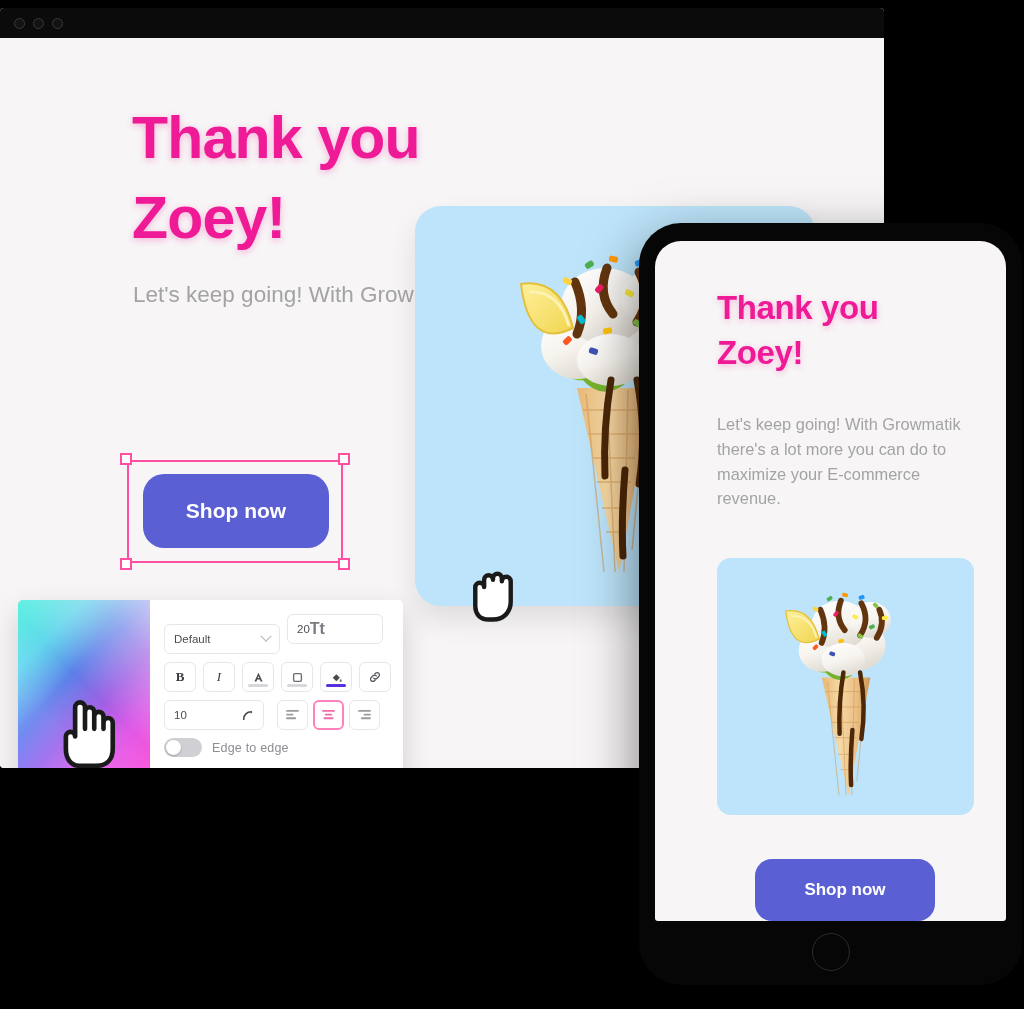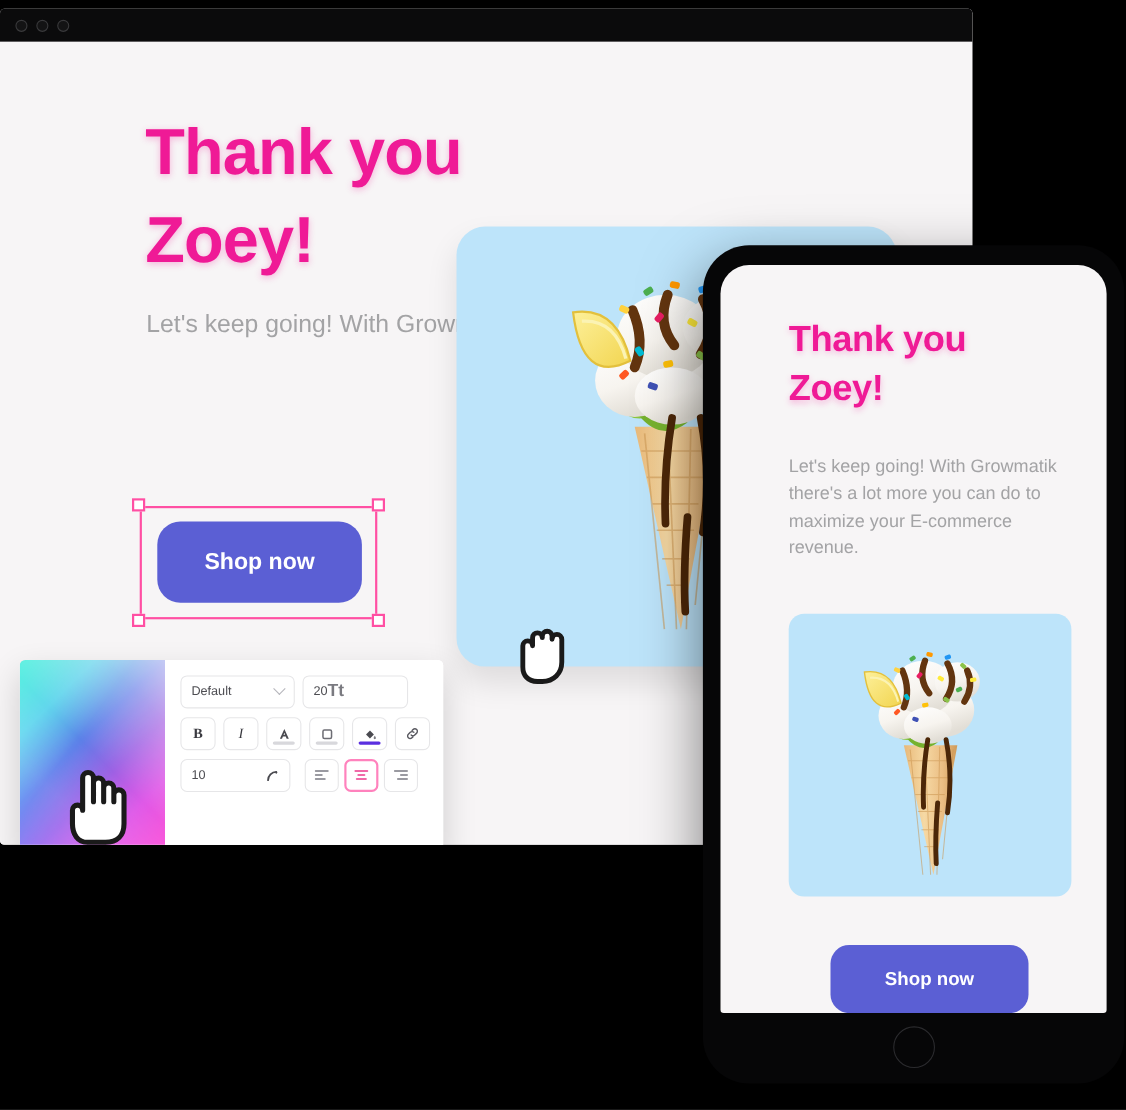--- a/index.html
+++ b/index.html
@@ -223,23 +223,24 @@
     display: flex;
     align-items: center;
     font-size: 11.5px;
     color: #4d4d52;
     font-family: "Liberation Sans", sans-serif;
     cursor: pointer;
     user-select: none;
   }
 
   .select-default {
-    width: 104px;
+    width: 116px;
     justify-content: space-between;
     padding: 0 9px;
+    margin-top: 10px;
   }
   .chev {
     width: 8px; height: 8px;
     border-right: 1.4px solid #b5b5bb;
     border-bottom: 1.4px solid #b5b5bb;
     transform: rotate(45deg) translate(-2px,-2px);
   }
 
   .size-box {
     width: 96px;
@@ -603,20 +604,26 @@
                 <g fill="#9a9aa1">
                     <rect x="0" y="0" width="14" height="2" rx="1"></rect>
                     <rect x="6" y="4" width="8" height="2" rx="1"></rect>
                     <rect x="3" y="8" width="11" height="2" rx="1"></rect>
                   </g>
               </svg>
             </div>
           </div>
         </div>
 
+        <div class="toggle-row">
+          <div class="toggle">
+            <span class="knob"></span>
+          </div>
+          <span class="toggle-label">Edge to edge</span>
+        </div>
 
       </div>
     </div>
 
     <svg class="cursor cursor-point" viewBox="0 0 40 48">
       <path d="M14 44 c-6 0-9-5-9-11 v-8 a3 3 0 0 1 6 0 v-19 a3.2 3.2 0 0 1 6.4 0 v14 v-11 a3 3 0 0 1 6 0 v11 v-8 a3 3 0 0 1 6 0 v8 v-4 a3 3 0 0 1 6 0 v17 c0 7-4 11-11 11z" fill="#ffffff" stroke="#1a1a1a" stroke-width="3" stroke-linejoin="round"></path>
     </svg>
 
   </div>
 </div>

